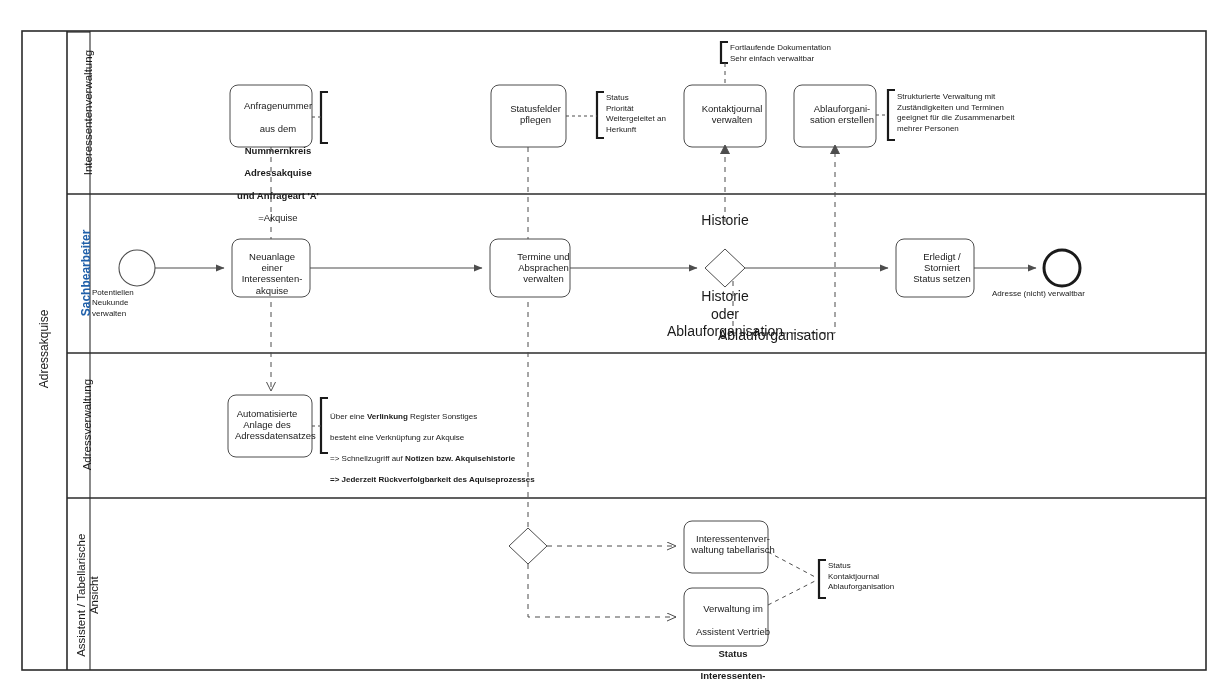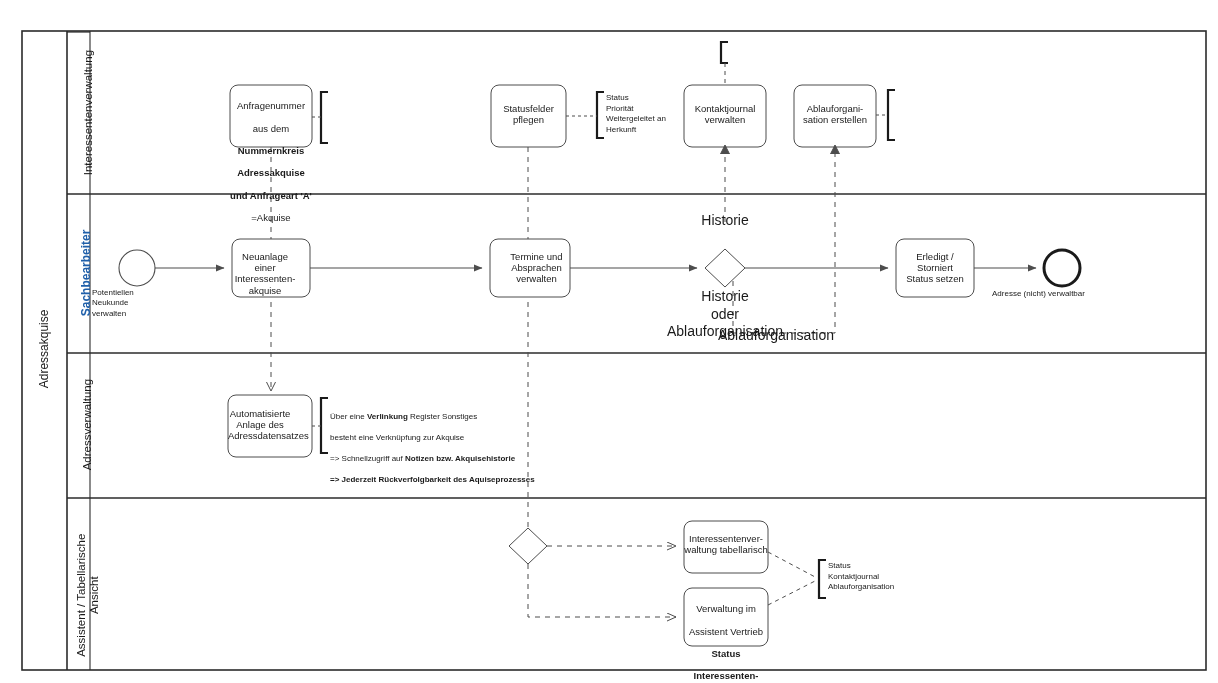--- a/index.html
+++ b/index.html
@@ -21,20 +21,21 @@
     left: 0; top: 0;
     width: 1218px;
     height: 683px;
   }
   .lbl {
     position: absolute;
     color: #1a1a1a;
     line-height: 1.18;
     text-align: center;
     white-space: pre-line;
+    margin-left: 7px;
   }
   .vlane-label {
     position: absolute;
     color: #1a1a1a;
     font-size: 12px;
     text-align: center;
     white-space: pre-line;
     line-height: 1.15;
     transform-origin: 50% 50%;
   }
@@ -262,21 +263,27 @@
 
   <div class="lbl task-label" style="left:794px; top:103px; width:82px;">Ablauforgani-
 sation erstellen</div>
 
 
   <div class="note-label" style="left:606px; top:93px; width:90px;">Status
 Priorität
 Weitergeleitet an
 Herkunft</div>
 
-
+  <div class="note-label" style="left:730px; top:43px; width:200px;">Fortlaufende Dokumentation
+Sehr einfach verwaltbar</div>
+
+  <div class="note-label" style="left:897px; top:92px; width:200px;">Strukturierte Verwaltung mit
+Zuständigkeiten und Terminen
+geeignet für die Zusammenarbeit
+mehrer Personen</div>
 
   <div class="evt-label" style="left:92px; top:288px; width:90px;">Potentiellen
 Neukunde
 verwalten</div>
 
   <div class="lbl task-label" style="left:232px; top:251px; width:66px;">Neuanlage einer
 Interessenten-
 akquise</div>
 
   <div class="lbl task-label" style="left:490px; top:251px; width:93px;">Termine und

